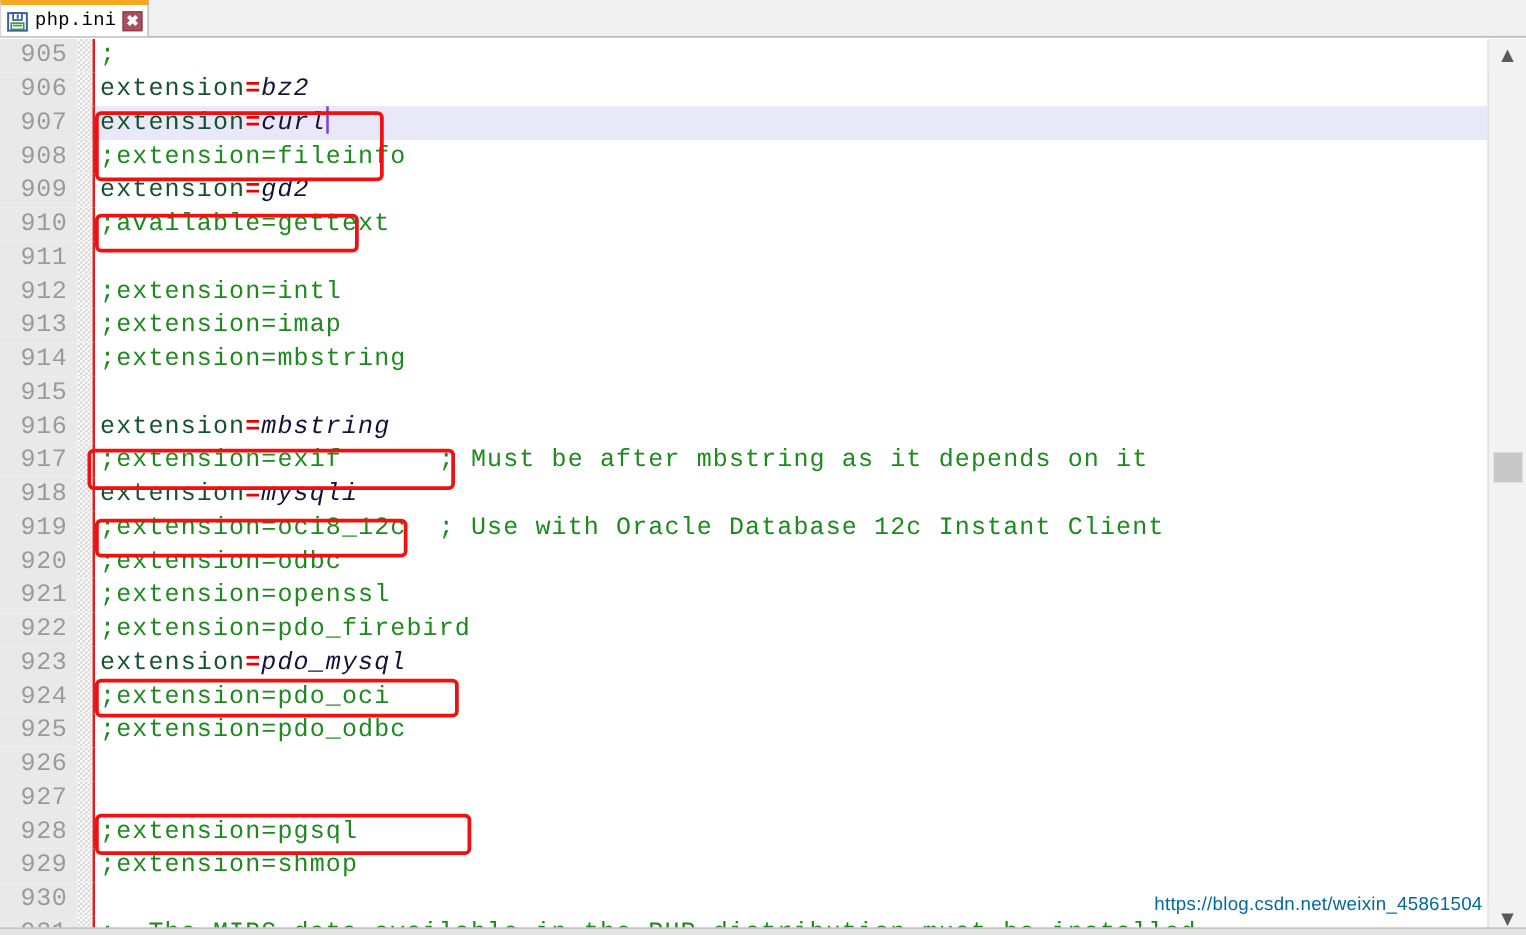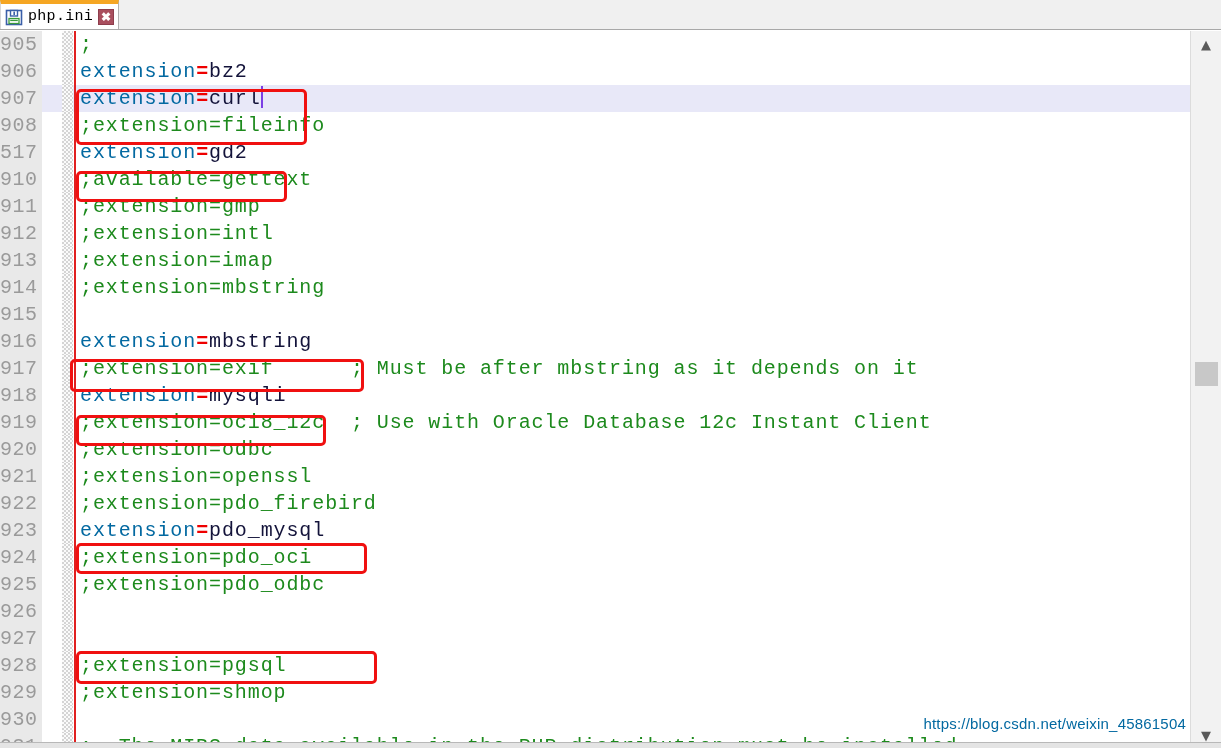--- a/index.html
+++ b/index.html
@@ -94,21 +94,21 @@
     height: 27px;
     line-height: 27px;
     white-space: pre;
     display: block;
   }
   .line.current { background: #e8e8f8; }
 
   .gutter {
     position: absolute;
     left: 0; top: 0;
-    width: 42px;
+    width: 62px;
     height: 27px;
     background: #e9e9e9;
     text-align: right;
     padding-right: 8px;
     font-family: "Liberation Mono", monospace;
     font-size: 20px;
     color: #9a9a9a;
     line-height: 27px;
     letter-spacing: 0.5px;
   }
@@ -133,23 +133,23 @@
     position: absolute;
     left: 80px; top: 0;
     height: 27px;
     font-family: "Liberation Mono", monospace;
     font-size: 20px;
     line-height: 27px;
     letter-spacing: 0.9px;
     white-space: pre;
   }
   .tok-comment { color: #1d8a1d; }
-  .tok-key     { color: #0369a1; }
+  .tok-key     { color: #14532d; }
   .tok-eq      { color: #ee0000; font-weight: bold; }
-  .tok-val     { color: #13133a; }
+  .tok-val     { color: #13133a; font-style: italic; }
 
   .caret {
     display: inline-block;
     width: 2px;
     height: 22px;
     background: #7b3fe4;
     vertical-align: -4px;
     margin-left: 0px;
   }
 
@@ -243,23 +243,23 @@
   </div>
 
   <div class="editor">
 
     <div class="code-scroll" id="code-scroll">
 
     <div class="line"><div class="gutter">905</div><div class="foldmargin"></div><div class="marginline"></div><div class="code"><span class="tok-comment">;</span></div></div>
         <div class="line"><div class="gutter">906</div><div class="foldmargin"></div><div class="marginline"></div><div class="code"><span class="tok-key">extension</span><span class="tok-eq">=</span><span class="tok-val">bz2</span></div></div>
         <div class="line current"><div class="gutter">907</div><div class="foldmargin"></div><div class="marginline"></div><div class="code"><span class="tok-key">extension</span><span class="tok-eq">=</span><span class="tok-val">curl</span><span class="caret"></span></div></div>
         <div class="line"><div class="gutter">908</div><div class="foldmargin"></div><div class="marginline"></div><div class="code"><span class="tok-comment">;extension=fileinfo</span></div></div>
-        <div class="line"><div class="gutter">517</div><div class="foldmargin"></div><div class="marginline"></div><div class="code"><span class="tok-key">extension</span><span class="tok-eq">=</span><span class="tok-val">gd2</span></div></div>
+        <div class="line"><div class="gutter">909</div><div class="foldmargin"></div><div class="marginline"></div><div class="code"><span class="tok-key">extension</span><span class="tok-eq">=</span><span class="tok-val">gd2</span></div></div>
         <div class="line"><div class="gutter">910</div><div class="foldmargin"></div><div class="marginline"></div><div class="code"><span class="tok-comment">;available=gettext</span></div></div>
-        <div class="line"><div class="gutter">911</div><div class="foldmargin"></div><div class="marginline"></div><div class="code"><span class="tok-comment">;extension=gmp</span></div></div>
+        <div class="line"><div class="gutter">911</div><div class="foldmargin"></div><div class="marginline"></div></div>
         <div class="line"><div class="gutter">912</div><div class="foldmargin"></div><div class="marginline"></div><div class="code"><span class="tok-comment">;extension=intl</span></div></div>
         <div class="line"><div class="gutter">913</div><div class="foldmargin"></div><div class="marginline"></div><div class="code"><span class="tok-comment">;extension=imap</span></div></div>
         <div class="line"><div class="gutter">914</div><div class="foldmargin"></div><div class="marginline"></div><div class="code"><span class="tok-comment">;extension=mbstring</span></div></div>
         <div class="line"><div class="gutter">915</div><div class="foldmargin"></div><div class="marginline"></div></div>
         <div class="line"><div class="gutter">916</div><div class="foldmargin"></div><div class="marginline"></div><div class="code"><span class="tok-key">extension</span><span class="tok-eq">=</span><span class="tok-val">mbstring</span></div></div>
         <div class="line"><div class="gutter">917</div><div class="foldmargin"></div><div class="marginline"></div><div class="code"><span class="tok-comment">;extension=exif      ; Must be after mbstring as it depends on it</span></div></div>
         <div class="line"><div class="gutter">918</div><div class="foldmargin"></div><div class="marginline"></div><div class="code"><span class="tok-key">extension</span><span class="tok-eq">=</span><span class="tok-val">mysqli</span></div></div>
         <div class="line"><div class="gutter">919</div><div class="foldmargin"></div><div class="marginline"></div><div class="code"><span class="tok-comment">;extension=oci8_12c  ; Use with Oracle Database 12c Instant Client</span></div></div>
         <div class="line"><div class="gutter">920</div><div class="foldmargin"></div><div class="marginline"></div><div class="code"><span class="tok-comment">;extension=odbc</span></div></div>
         <div class="line"><div class="gutter">921</div><div class="foldmargin"></div><div class="marginline"></div><div class="code"><span class="tok-comment">;extension=openssl</span></div></div>

